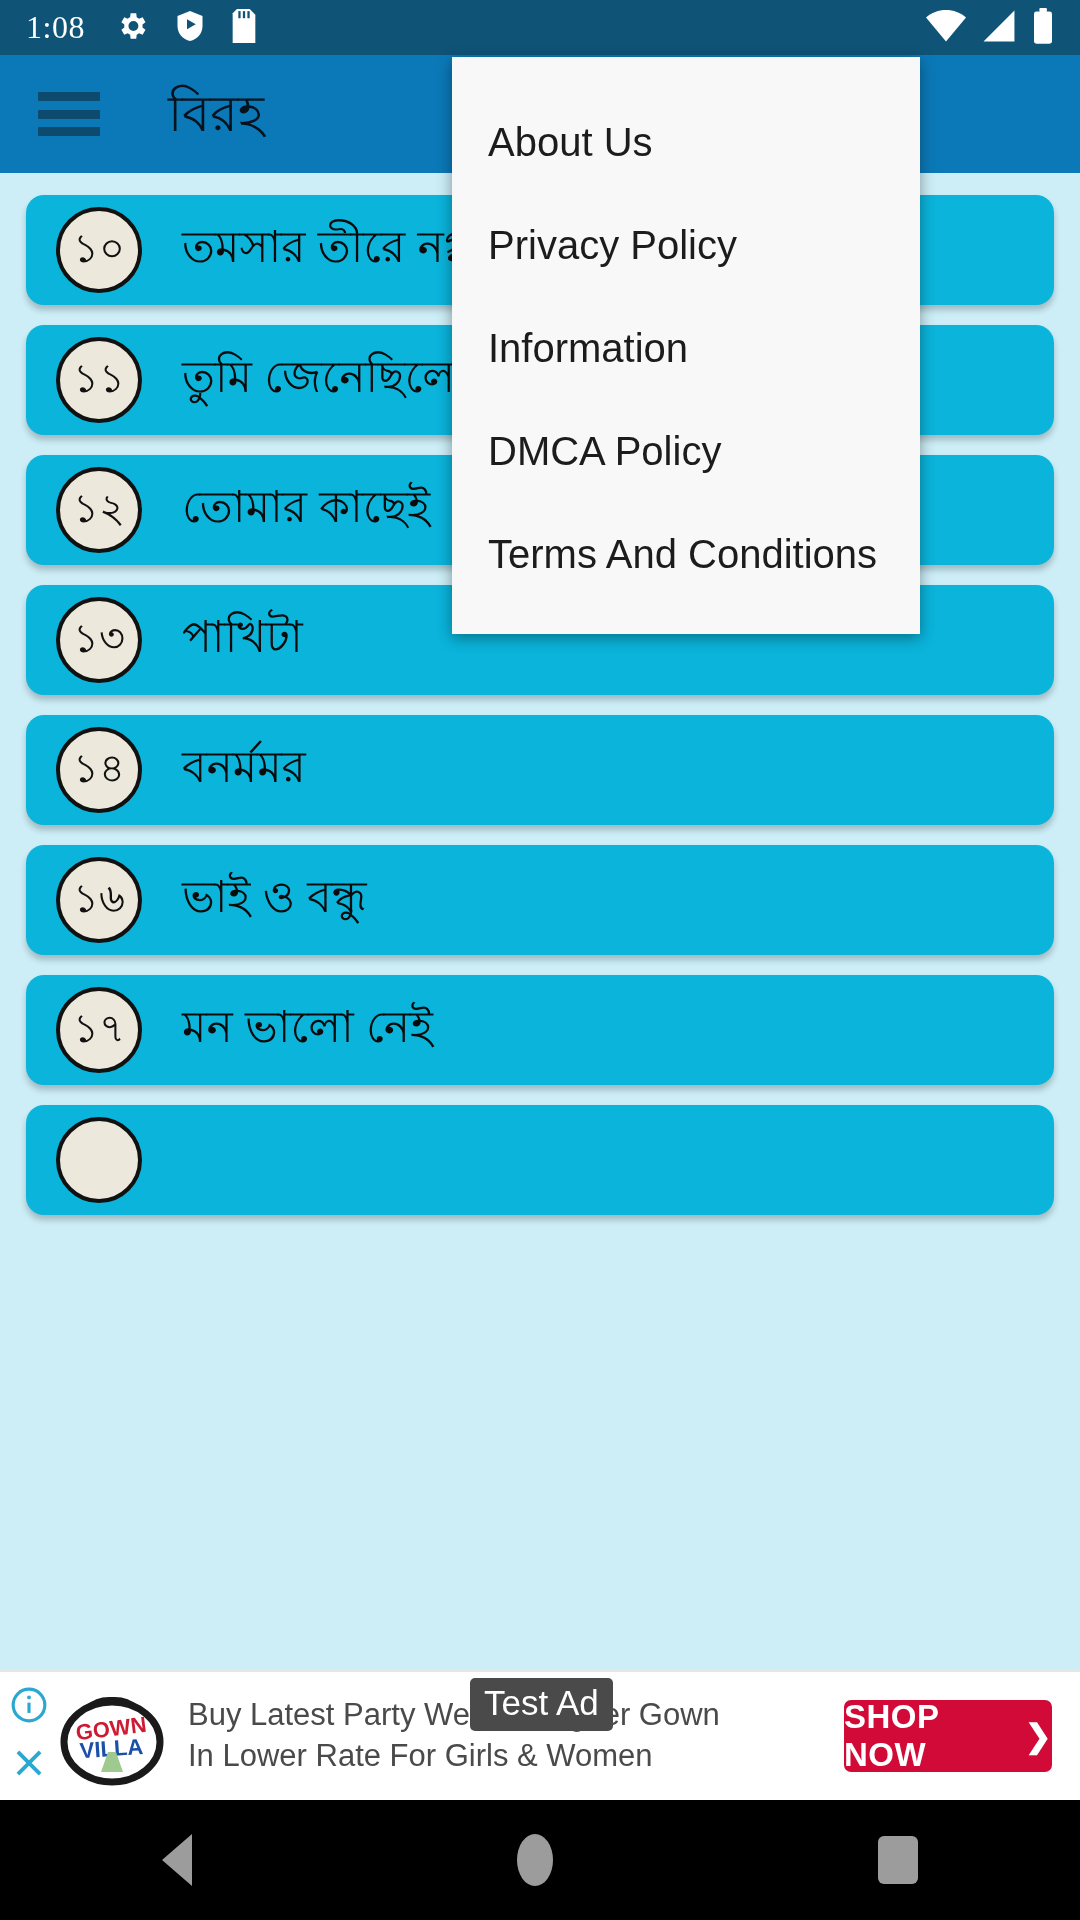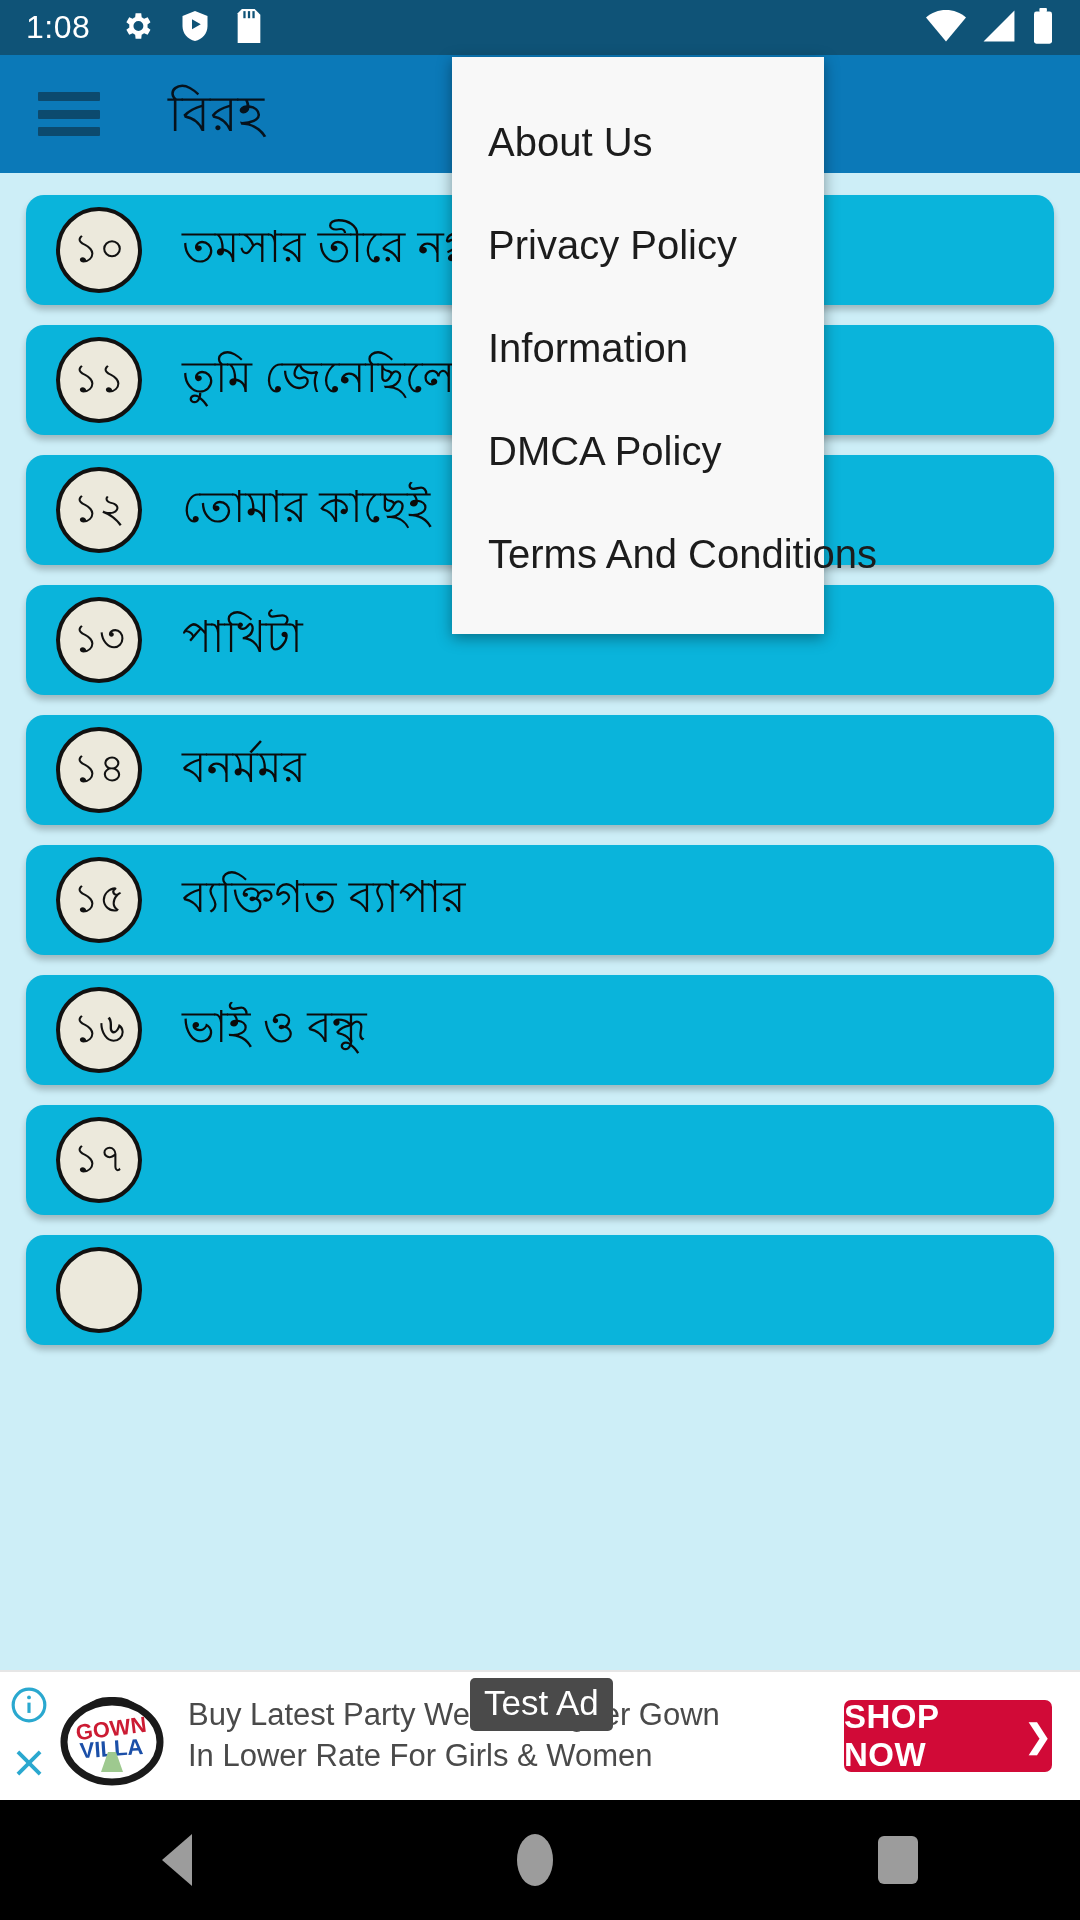--- a/index.html
+++ b/index.html
@@ -20,21 +20,21 @@
   #statusbar{
     position:absolute; top:0; left:0;
     width:1080px; height:55px;
     background:#0f5377;
     display:flex; align-items:center;
     padding:0 26px;
     z-index:60;
   }
   #sb-time{
     color:#ffffff; font-size:32px; letter-spacing:0.5px;
-    font-family:Liberation Sans, sans-serif;
+    font-family:Liberation Serif, serif;
   }
   .sb-icons-left{ display:flex; align-items:center; gap:26px; margin-left:30px; }
   .sb-spacer{ flex:1; }
   .sb-icons-right{ display:flex; align-items:center; gap:16px; }
 
   
   #appbar{
     position:absolute; top:55px; left:0;
     width:1080px; height:118px;
     background:#0b79b8;
@@ -95,21 +95,21 @@
     font-size:44px;
     color:#0b0b0b;
     white-space:nowrap;
     font-family:"Liberation Sans", sans-serif;
   }
 
   
   #popup{
     position:absolute;
     top:57px; left:452px;
-    width:372px;
+    width:468px;
     background:#f8f8f8;
     box-shadow:0 4px 14px rgba(0,0,0,0.38);
     z-index:70;
     padding:34px 16px 28px 0;
   }
   .menu-item{
     height:103px;
     display:flex; align-items:center;
     padding-left:36px;
     font-size:40px;
@@ -277,29 +277,26 @@
     </div>
     <div class="card">
       <div class="badge">১৩</div>
       <div class="card-title">পাখিটা</div>
     </div>
     <div class="card">
       <div class="badge">১৪</div>
       <div class="card-title">বনর্মমর</div>
     </div>
     <div class="card">
-      <div class="badge">১৫</div>
-      <div class="card-title">ব্যক্তিগত ব্যাপার</div>
-    </div>
-    <div class="card">
       <div class="badge">১৬</div>
       <div class="card-title">ভাই ও বন্ধু</div>
     </div>
     <div class="card">
       <div class="badge">১৭</div>
+      <div class="card-title">মন ভালো নেই</div>
     </div>
     <div class="card">
       <div class="badge"></div>
       <div class="card-title"></div>
     </div>
   </div>
 
   <div id="popup">
     <div class="menu-item">About Us</div>
     <div class="menu-item">Privacy Policy</div>

